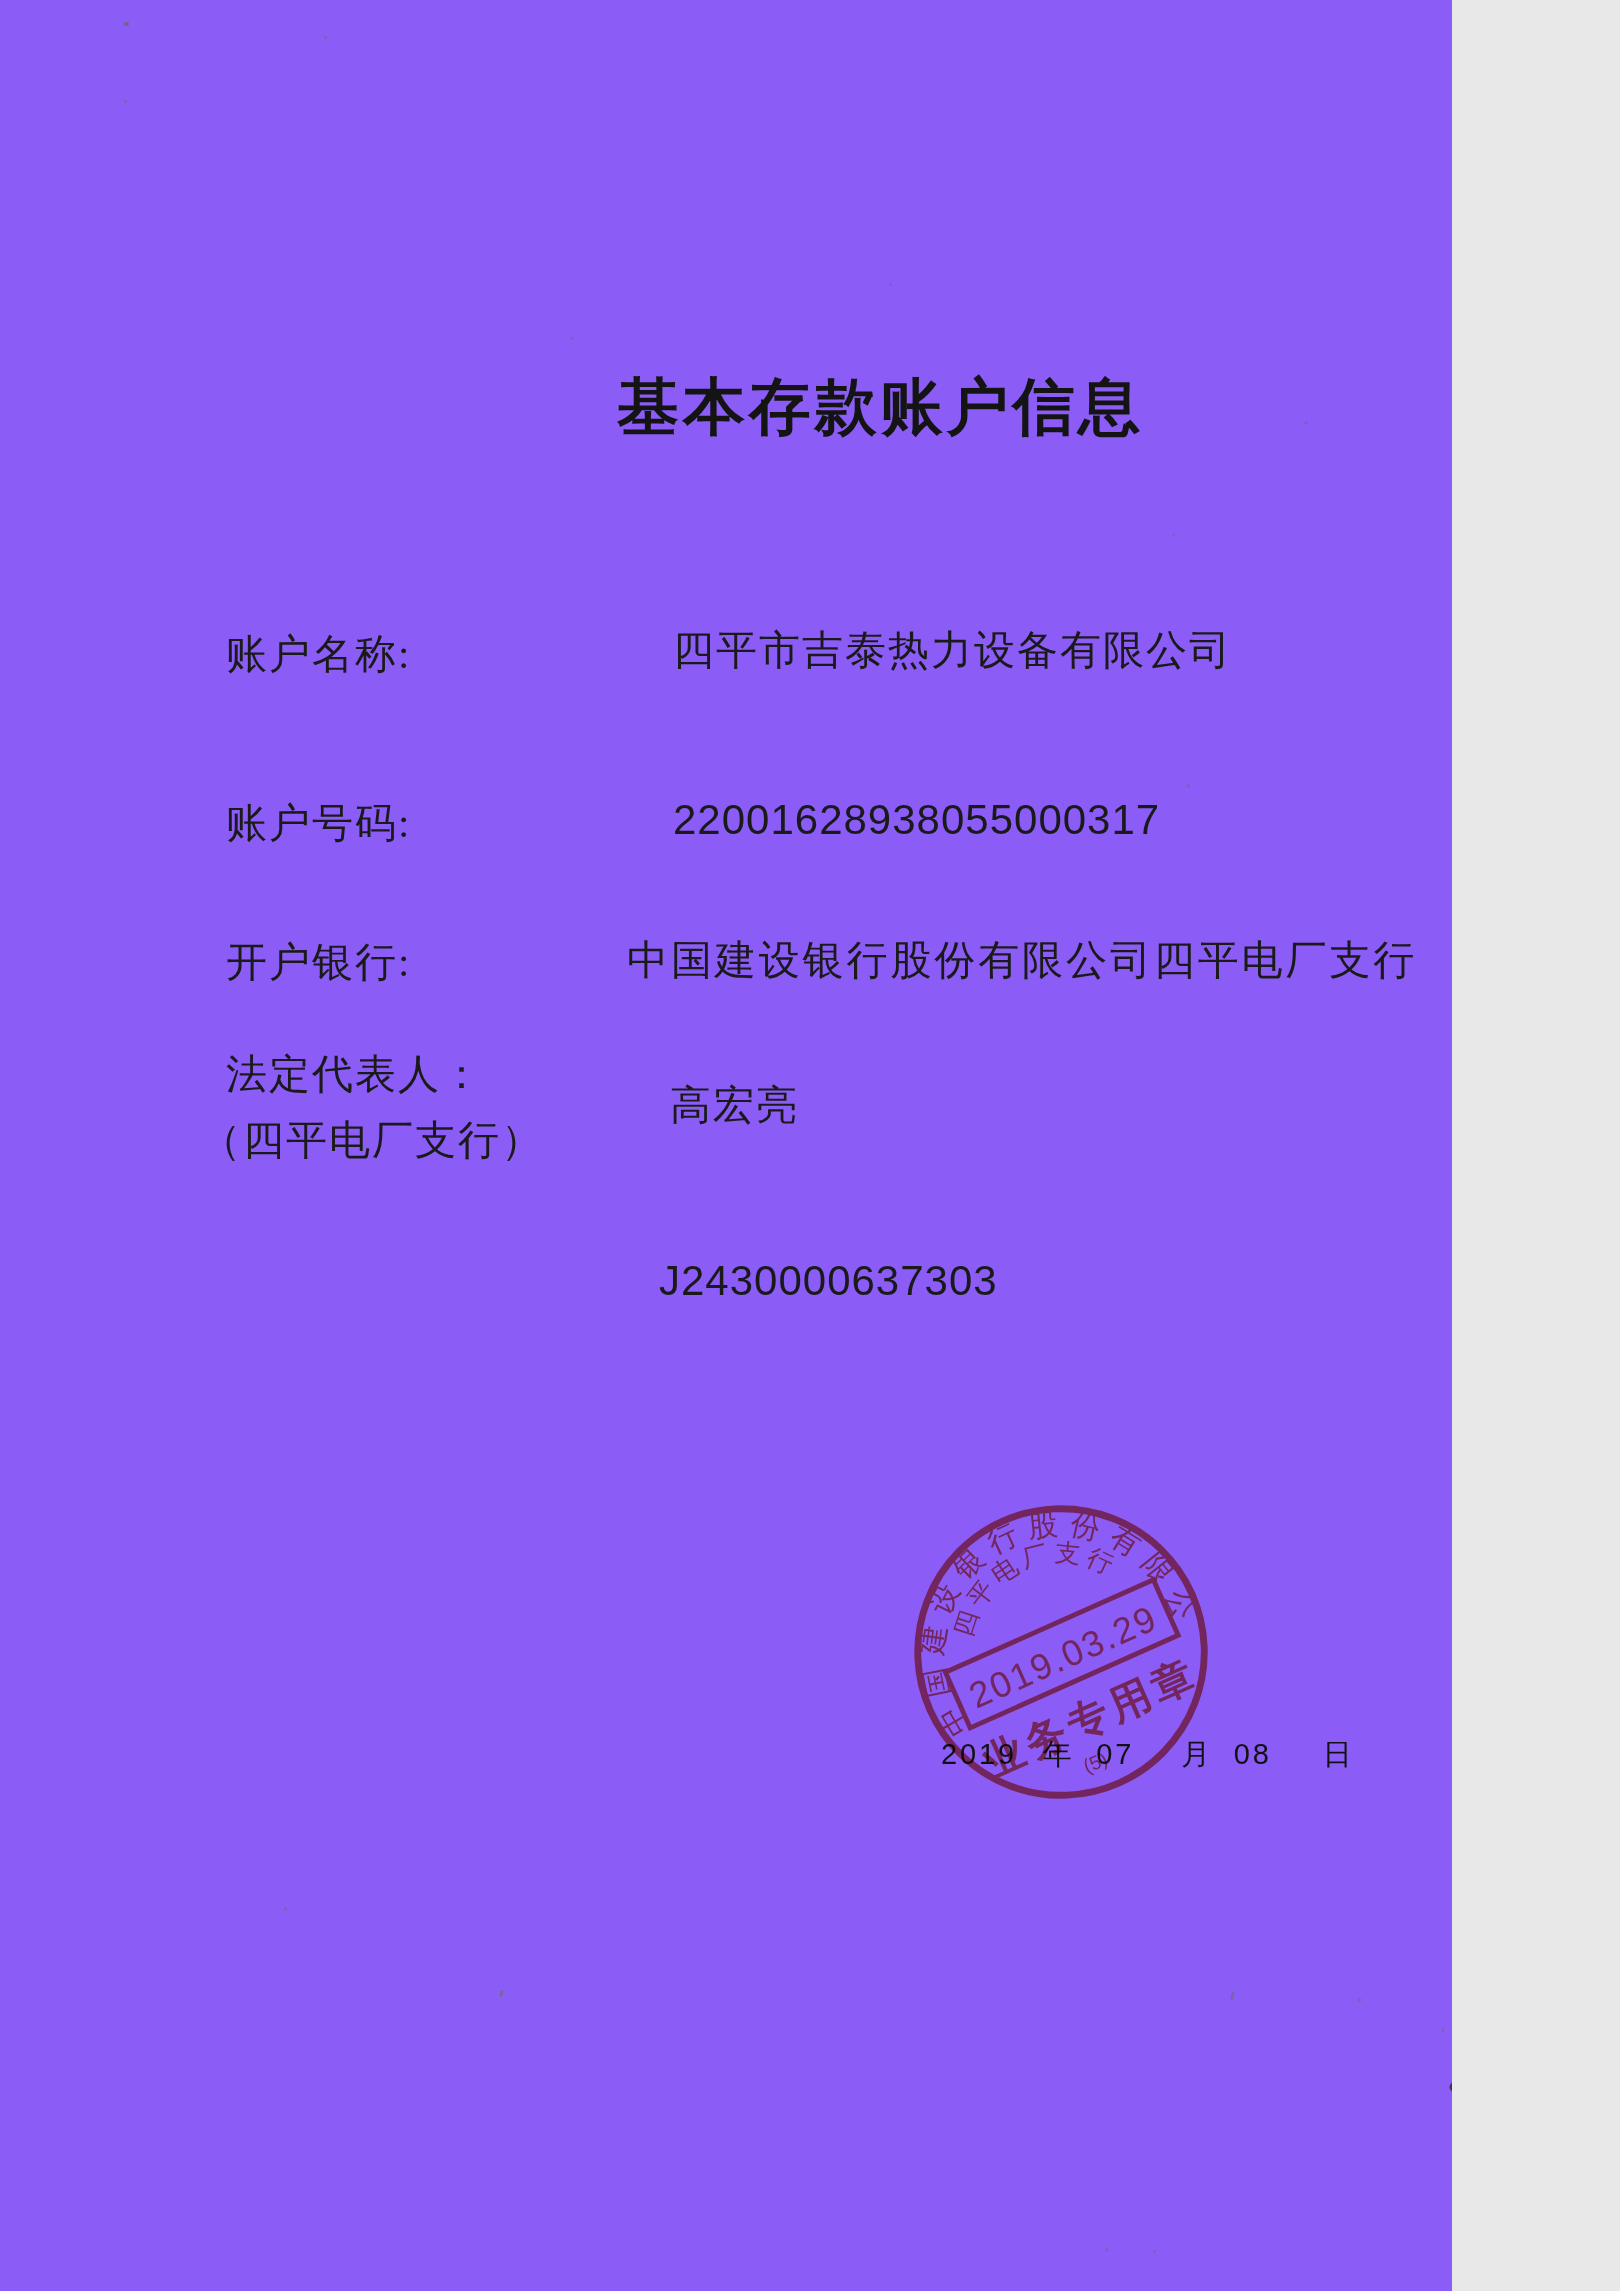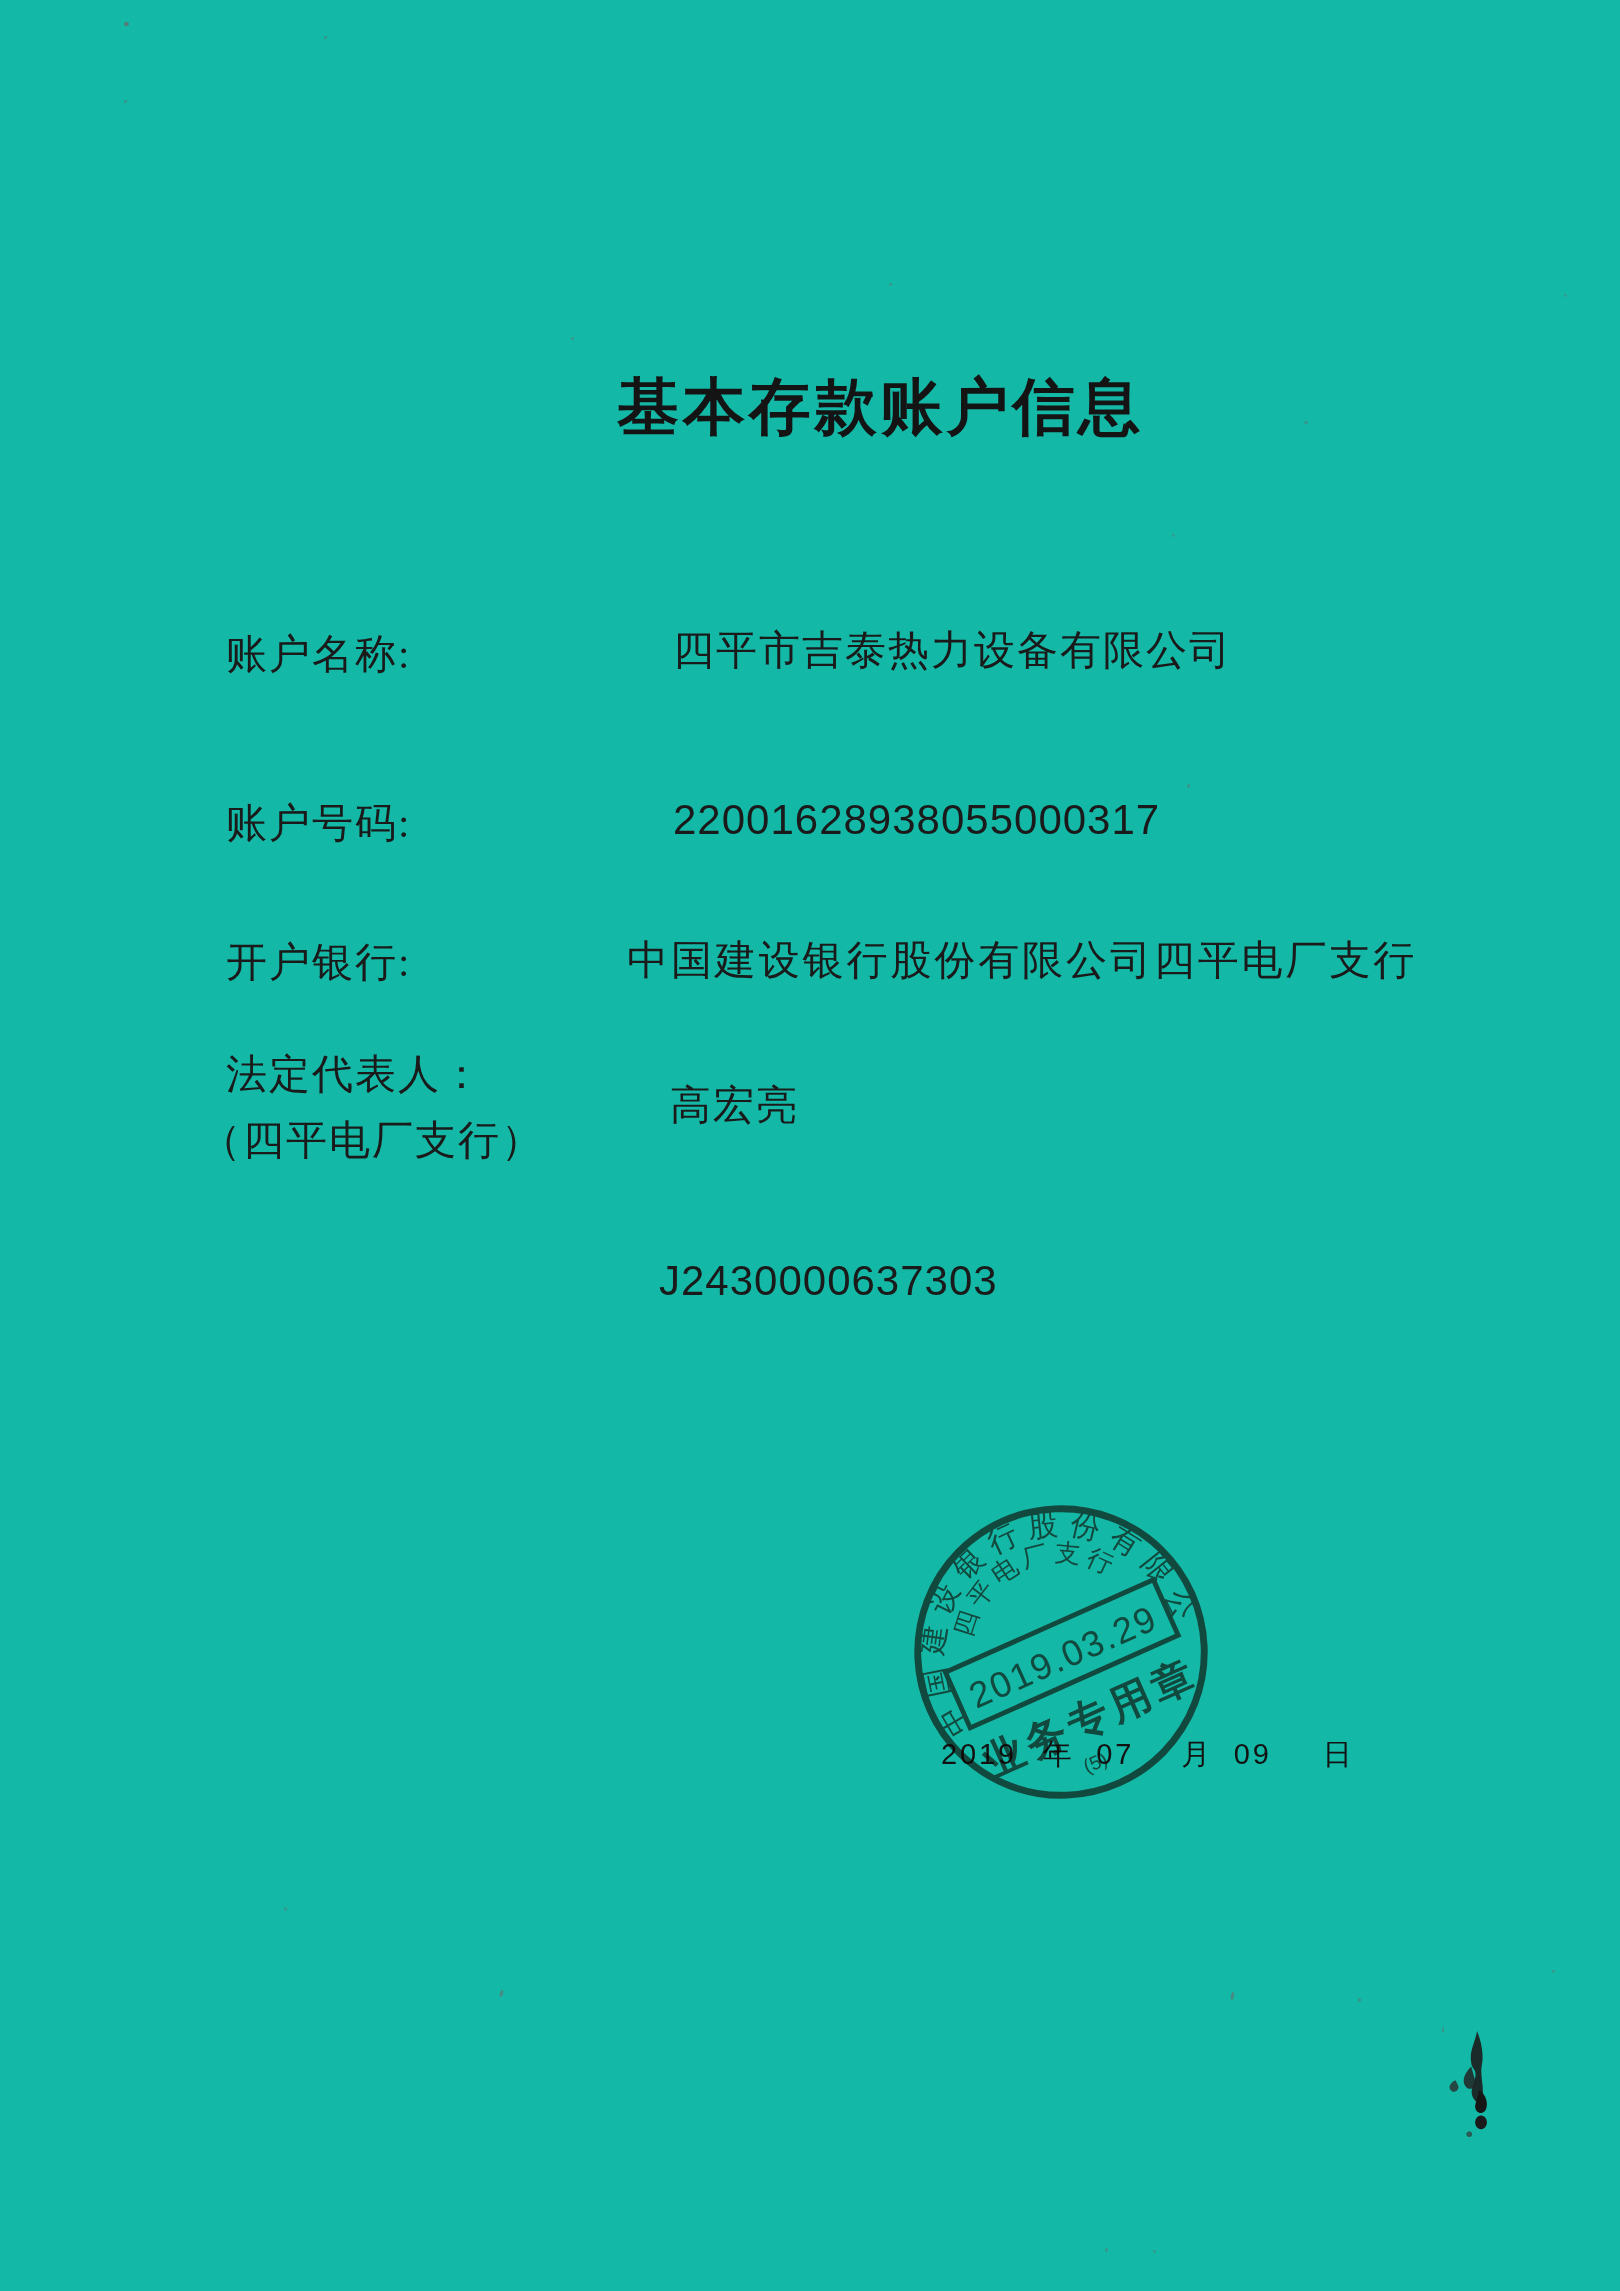--- a/index.html
+++ b/index.html
@@ -1,19 +1,19 @@
 <!DOCTYPE html>
 <html><head>
 <meta charset="utf-8">
 <style>
   html,body{margin:0;padding:0;background:#e8e8e8;}
   .page{
     position:relative;
-    width:1620px;height:2292px;
-    background:#14b8a6;
+    width:1452px;height:2292px;
+    background:#8b5cf6;
     overflow:hidden;
     font-family:"Liberation Serif", serif;
     color:#181818;
   }
   .abs{position:absolute;}
 
   .doc-title{
     left:617px;top:365px;
     font-size:62px;
     font-weight:bold;
@@ -110,21 +110,21 @@
   <div class="abs field-label lbl-4b">（四平电厂支行）</div>
   <div class="abs field-value val-4">高宏亮</div>
 
   <div class="abs field-value num val-5">J2430000637303</div>
 
   <div class="abs date-line">
     <span class="dnum">2019</span>
     <span class="g1">年</span>
     <span class="dnum g2">07</span>
     <span class="g3">月</span>
-    <span class="dnum g4">09</span>
+    <span class="dnum g4">08</span>
     <span class="g5">日</span>
   </div>
 
   <svg class="abs stamp" viewBox="0 0 320 320">
     <g fill="none" stroke="none" transform="rotate(-24 160 160)" opacity="0.92">
       <circle cx="160" cy="160" r="146" fill="none" stroke="#c9413a" stroke-width="7"></circle>
       <path id="arcOuter" d="M 46.5,199.1 A 120,120 0 1 1 273.5,199.1" fill="none"></path>
       <text font-size="30" fill="#c9413a" letter-spacing="10" font-family="Liberation Serif, serif">
         <textPath href="#arcOuter" startOffset="6">中国建设银行股份有限公司</textPath>
       </text>

